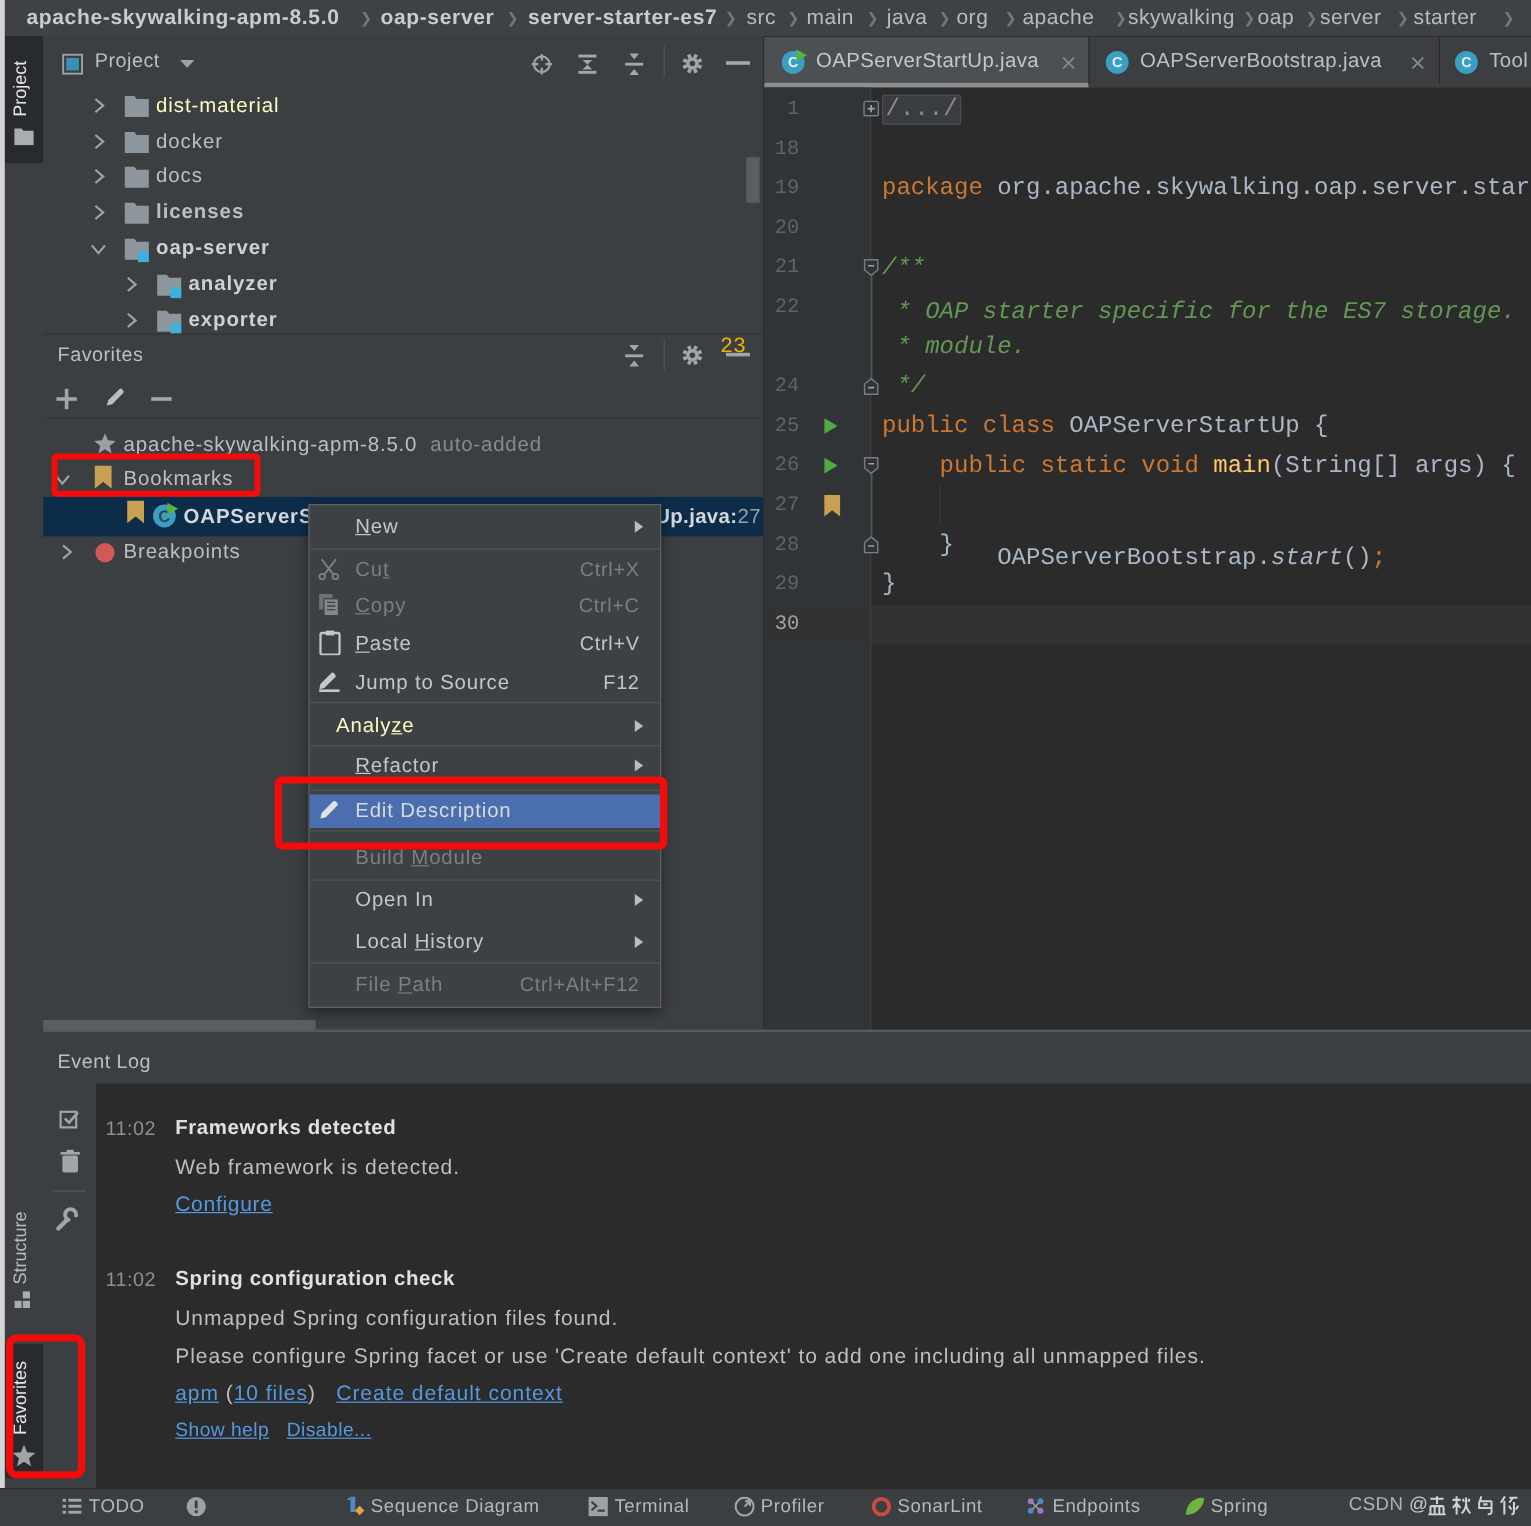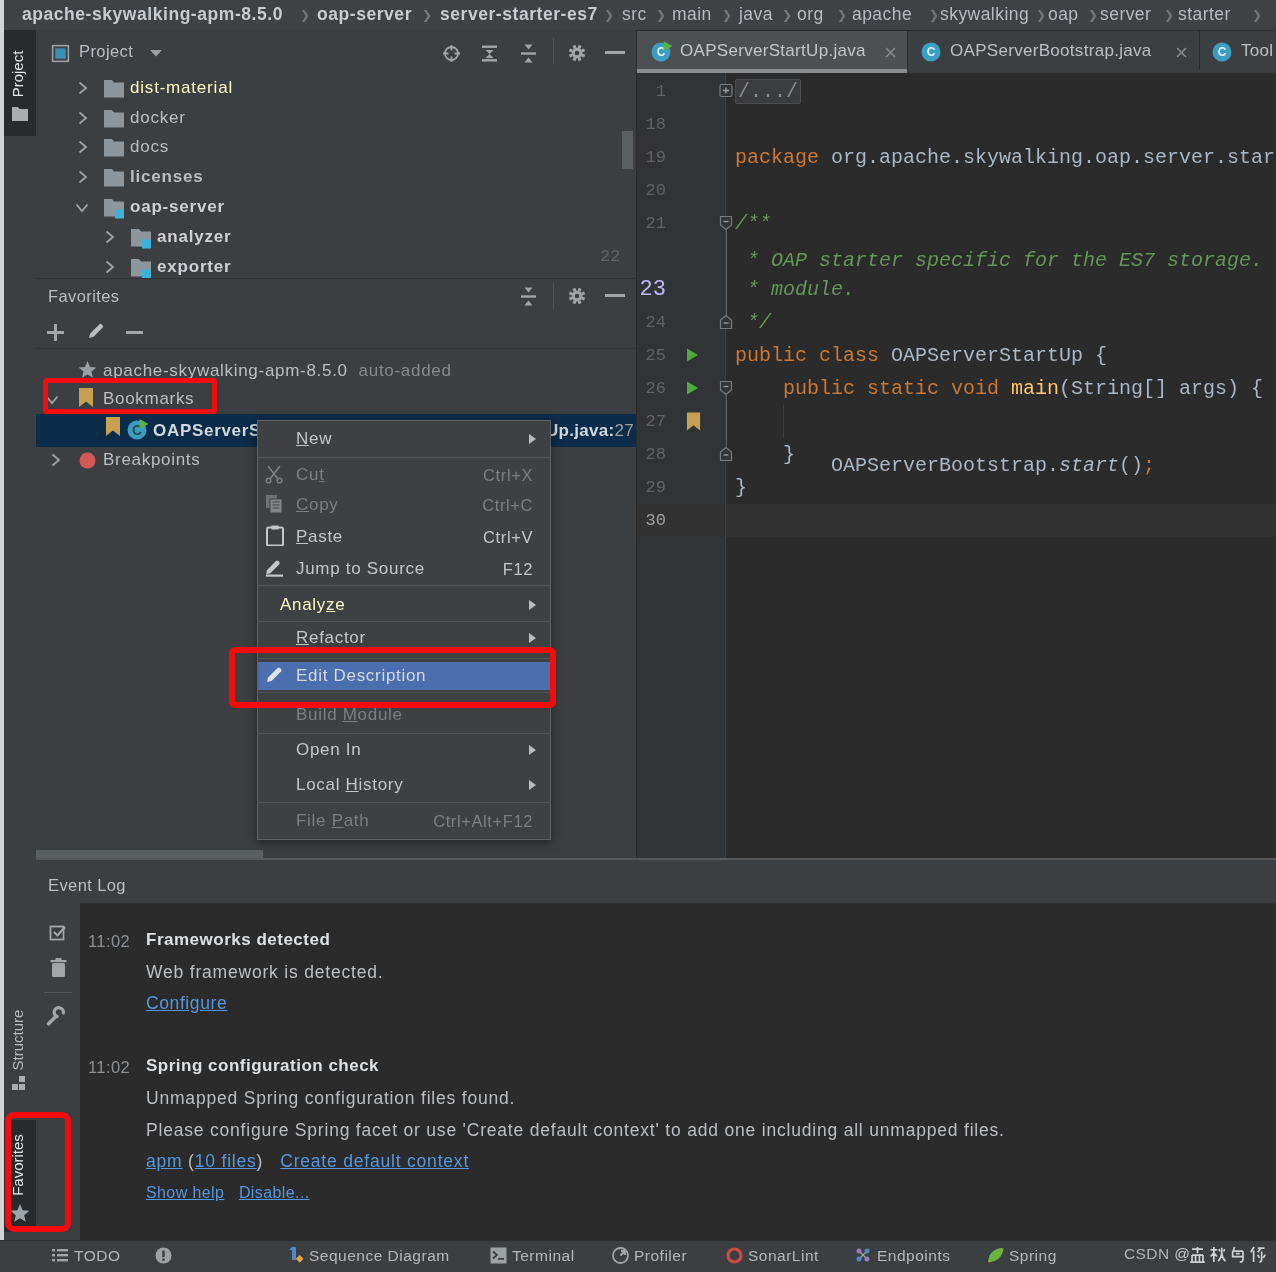--- a/index.html
+++ b/index.html
@@ -240,22 +240,22 @@
 <div class="abs" style="left:1199px;top:31px;width:1px;height:39px;background:#2b2b2b;"></div>
 <div class="abs" style="left:637px;top:73px;width:639px;height:789px;background:#2b2b2b;"></div>
 <div class="abs" style="left:637px;top:73px;width:88px;height:789px;background:#313437;"></div>
 <div class="abs" style="left:637px;top:504px;width:639px;height:33px;background:#323232;"></div>
 <div class="abs" style="left:725px;top:73px;width:1px;height:789px;background:#3d4042;"></div>
 <div class="abs mono" style="left:600px;top:75px;width:66px;height:33px;line-height:33px;font-size:17px;color:#606366;text-align:right;">1</div>
 <div class="abs mono" style="left:600px;top:108px;width:66px;height:33px;line-height:33px;font-size:17px;color:#606366;text-align:right;">18</div>
 <div class="abs mono" style="left:600px;top:141px;width:66px;height:33px;line-height:33px;font-size:17px;color:#606366;text-align:right;">19</div>
 <div class="abs mono" style="left:600px;top:174px;width:66px;height:33px;line-height:33px;font-size:17px;color:#606366;text-align:right;">20</div>
 <div class="abs mono" style="left:600px;top:207px;width:66px;height:33px;line-height:33px;font-size:17px;color:#606366;text-align:right;">21</div>
-<div class="abs mono" style="left:600px;top:240px;width:66px;height:33px;line-height:33px;font-size:17px;color:#606366;">22</div>
-<div class="abs mono" style="left:600px;top:273px;width:66px;height:33px;line-height:33px;font-size:22px;color:#c4b5fd;text-align:right;">23</div>
+<div class="abs mono" style="left:600px;top:240px;width:66px;height:33px;line-height:33px;font-size:17px;color:#606366;text-align:right;">22</div>
+<div class="abs mono" style="left:600px;top:273px;width:66px;height:33px;line-height:33px;font-size:18px;color:#eab308;">23</div>
 <div class="abs mono" style="left:600px;top:306px;width:66px;height:33px;line-height:33px;font-size:17px;color:#606366;text-align:right;">24</div>
 <div class="abs mono" style="left:600px;top:339px;width:66px;height:33px;line-height:33px;font-size:17px;color:#606366;text-align:right;">25</div>
 <div class="abs mono" style="left:600px;top:372px;width:66px;height:33px;line-height:33px;font-size:17px;color:#606366;text-align:right;">26</div>
 <div class="abs mono" style="left:600px;top:405px;width:66px;height:33px;line-height:33px;font-size:17px;color:#606366;text-align:right;">27</div>
 <div class="abs mono" style="left:600px;top:438px;width:66px;height:33px;line-height:33px;font-size:17px;color:#606366;text-align:right;">28</div>
 <div class="abs mono" style="left:600px;top:471px;width:66px;height:33px;line-height:33px;font-size:17px;color:#606366;text-align:right;">29</div>
 <div class="abs mono" style="left:600px;top:504px;width:66px;height:33px;line-height:33px;font-size:17px;color:#a1a5a8;text-align:right;">30</div>
 <div class="abs mono nw" style="left:735px;top:75px;height:33px;line-height:33px;font-size:20px;letter-spacing:0;"><span style="background:#3a3d3f;color:#8c8c8c;border:1px solid #4a4e50;border-radius:2px;padding:0 2px;">/.../</span></div>
 <div class="abs mono nw" style="left:735px;top:141px;height:33px;line-height:33px;font-size:20px;letter-spacing:0;"><span style="color:#cc7832">package</span><span style="color:#a9b7c6"> org.apache.skywalking.oap.server.starter;</span></div>
 <div class="abs mono nw" style="left:735px;top:207px;height:33px;line-height:33px;font-size:20px;letter-spacing:0;"><span style="color:#629755;font-style:italic;">/**</span></div>

